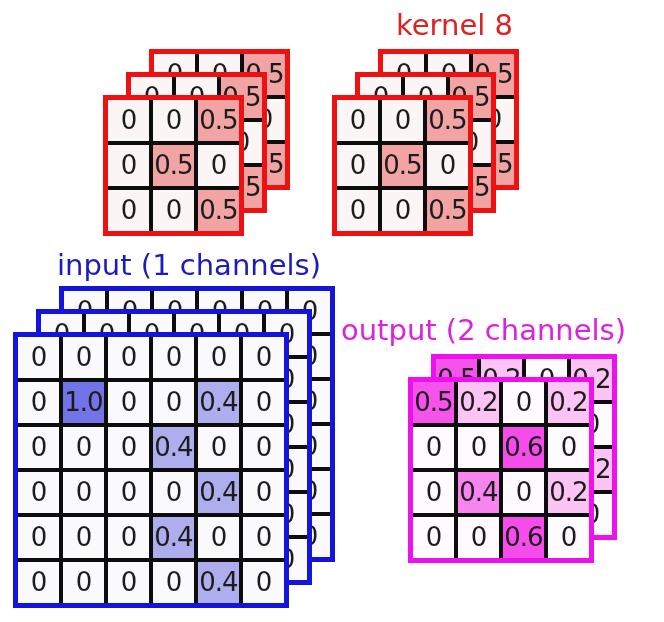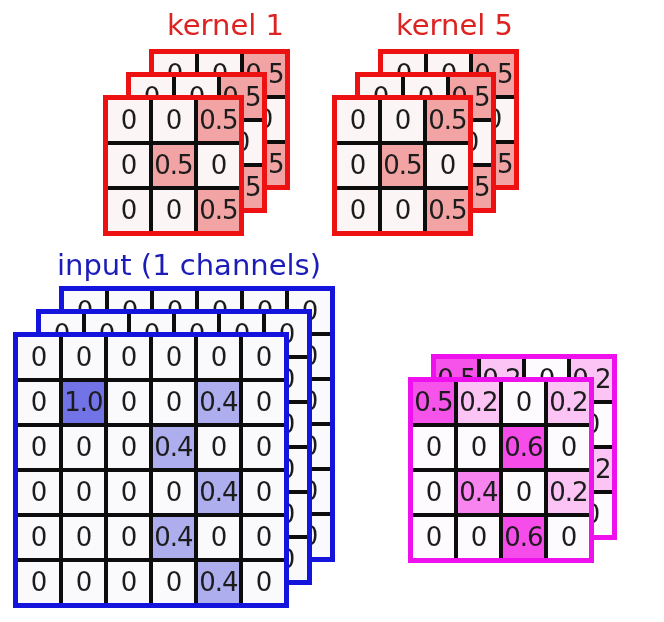--- a/index.html
+++ b/index.html
@@ -39,23 +39,23 @@
     display:flex; align-items:center; justify-content:center;
     font-size:26px;
     letter-spacing:-1px;
     line-height:41px;
   }
 </style>
 </head>
 <body>
 
 <div class="canvas">
-  <div class="title t-k1" style="color: rgb(221, 34, 34);">kernel 1</div>
-  <div class="title t-k2" style="color: rgb(221, 34, 34);">kernel 5</div>
+  <div class="title t-k2" style="color: rgb(221, 34, 34);">kernel 8</div>
   <div class="title t-in" style="color: rgb(28, 28, 184);">input (1 channels)</div>
+  <div class="title t-out" style="color: rgb(221, 34, 221);">output (2 channels)</div>
 
   <div class="stack s-k1" style="width: 187px; height: 187px;">
       <div class="layer" style="left: 46px; top: 0px; z-index: 1; border-color: rgb(238, 17, 17); background: rgb(13, 13, 13); grid-template-columns: repeat(3, 41px);">
         <div class="cell" style="background: rgb(251, 246, 245); color: rgb(28, 28, 28);">0</div>
         <div class="cell" style="background: rgb(251, 246, 245); color: rgb(28, 28, 28);">0</div>
         <div class="cell" style="background: rgb(242, 163, 163); color: rgb(28, 28, 28);">0.5</div>
         <div class="cell" style="background: rgb(251, 246, 245); color: rgb(28, 28, 28);">0</div>
         <div class="cell" style="background: rgb(242, 163, 163); color: rgb(28, 28, 28);">0.5</div>
         <div class="cell" style="background: rgb(251, 246, 245); color: rgb(28, 28, 28);">0</div>
         <div class="cell" style="background: rgb(251, 246, 245); color: rgb(28, 28, 28);">0</div>

